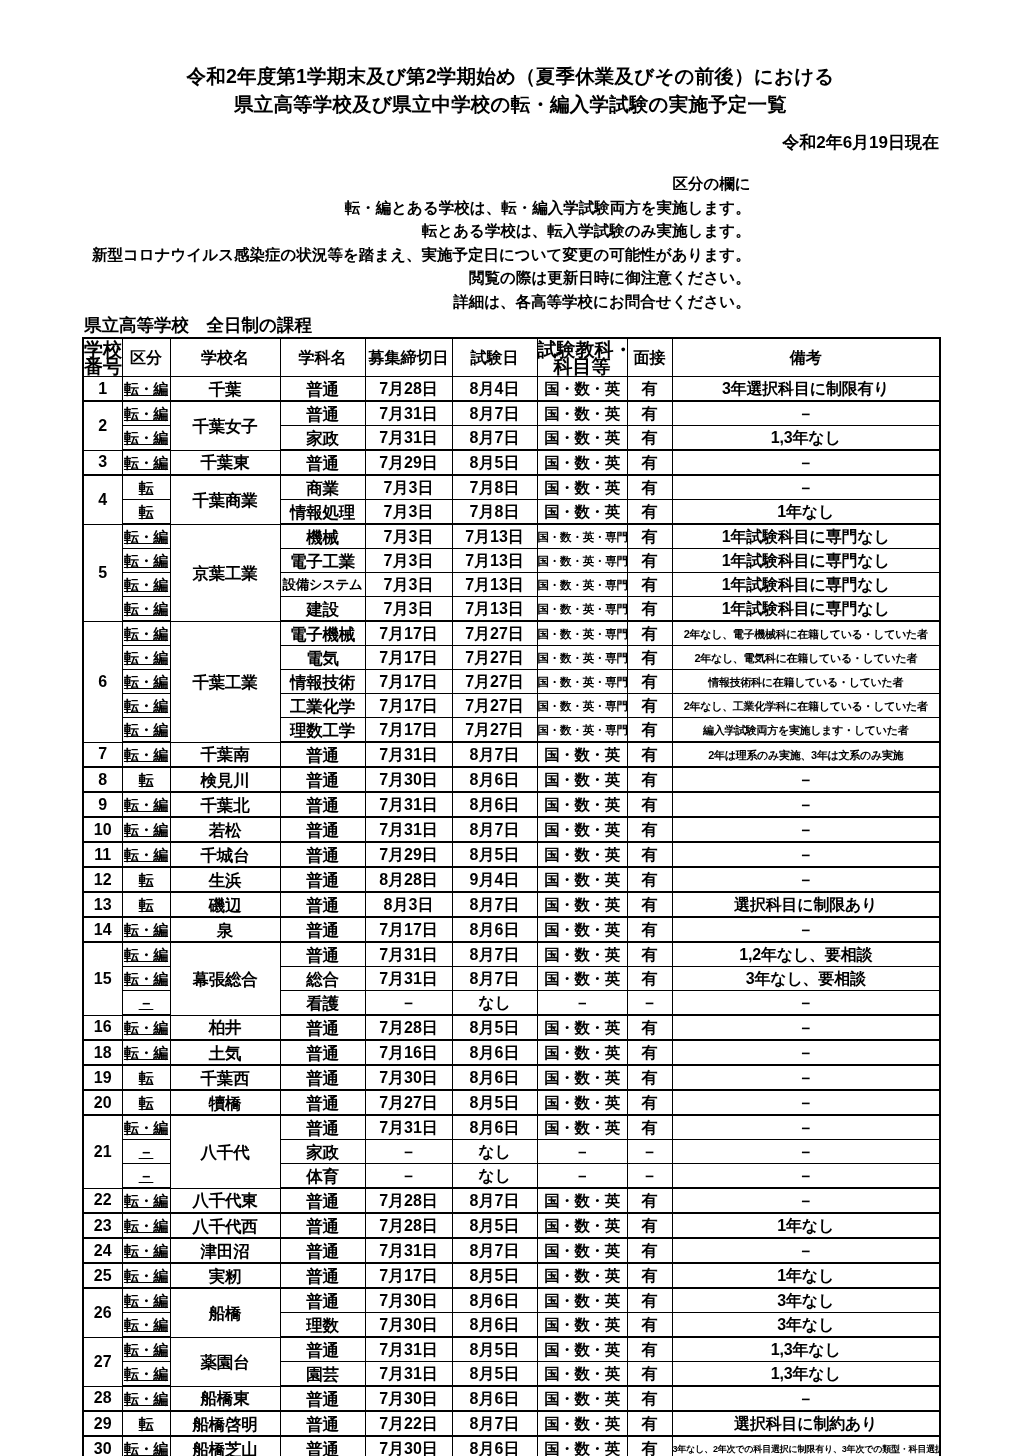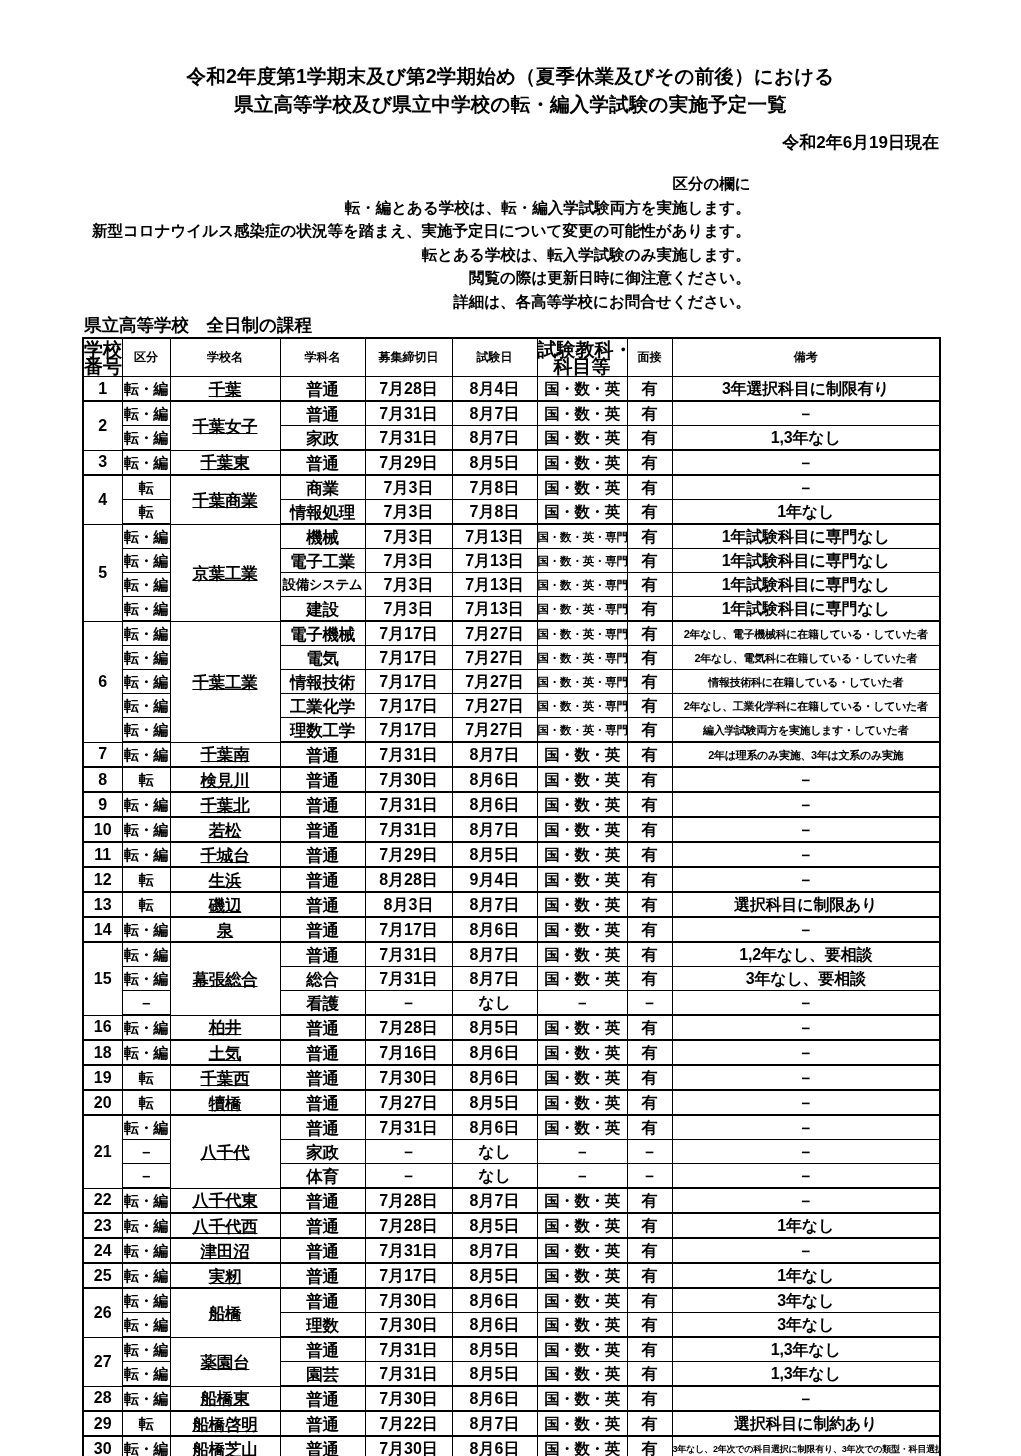--- a/index.html
+++ b/index.html
@@ -100,21 +100,21 @@
     white-space: nowrap;
     font-weight: 700;
   }
   
   table.sched {
     border: 2px solid #000000;
   }
 
   thead th {
     height: 37px;
-    font-size: 12px;
+    font-size: 16px;
     line-height: 17px;
   }
   thead th.two-line {
     font-size: 19px;
     line-height: 17px;
     margin-top: 13px;
   }
 
   tbody td {
     height: 23px;
@@ -127,22 +127,22 @@
   col.c-kubun { width: 48px; }
   col.c-school{ width: 110px; }
   col.c-dept  { width: 85px; }
   col.c-close { width: 87px; }
   col.c-exam  { width: 85px; }
   col.c-subj  { width: 90px; }
   col.c-intv  { width: 45px; }
   col.c-note  { width: 268px; }
 
   td.no      { font-size: 16px; }
-  td.kubun   { font-size: 15px; letter-spacing: -0.3px; }
-  td.school  { font-size: 16.5px; letter-spacing: -0.2px; text-decoration: underline; }
+  td.kubun   { font-size: 15px; letter-spacing: -0.3px; text-decoration: underline; }
+  td.school  { font-size: 16.5px; letter-spacing: -0.2px; }
   td.dept    { font-size: 16.5px; letter-spacing: -0.2px; }
   td.dept.sq { font-size: 13.5px; letter-spacing: -0.4px; }
   td.close   { font-size: 16px; }
   td.exam    { font-size: 16px; }
   td.subj    { font-size: 15.5px; letter-spacing: -0.4px; }
   td.subj.sm { font-size: 11.5px; letter-spacing: -0.2px; }
   td.intv    { font-size: 16px; }
   td.note    { font-size: 16px; letter-spacing: -0.2px; }
   td.note.sm { font-size: 11px; letter-spacing: -0.3px; }
   td.note.xs { font-size: 9px; letter-spacing: -0.2px; }
@@ -159,22 +159,22 @@
   <div class="title-block">
     <div class="title-line">令和2年度第1学期末及び第2学期始め（夏季休業及びその前後）における</div>
     <div class="title-line">県立高等学校及び県立中学校の転・編入学試験の実施予定一覧</div>
   </div>
 
   <div class="asof">令和2年6月19日現在</div>
 
   <div class="notes">
     <div class="n">区分の欄に</div>
     <div class="n indent">転・編とある学校は、転・編入学試験両方を実施します。</div>
+    <div class="n indent">転とある学校は、転入学試験のみ実施します。</div>
     <div class="n">新型コロナウイルス感染症の状況等を踏まえ、実施予定日について変更の可能性があります。</div>
-    <div class="n indent">転とある学校は、転入学試験のみ実施します。</div>
     <div class="n">閲覧の際は更新日時に御注意ください。</div>
     <div class="n">詳細は、各高等学校にお問合せください。</div>
   </div>
 
   <div class="section-head">県立高等学校　全日制の課程</div>
 
   <div class="tbl-wrap">
     <table class="sched">
       <colgroup>
         <col class="c-no">

